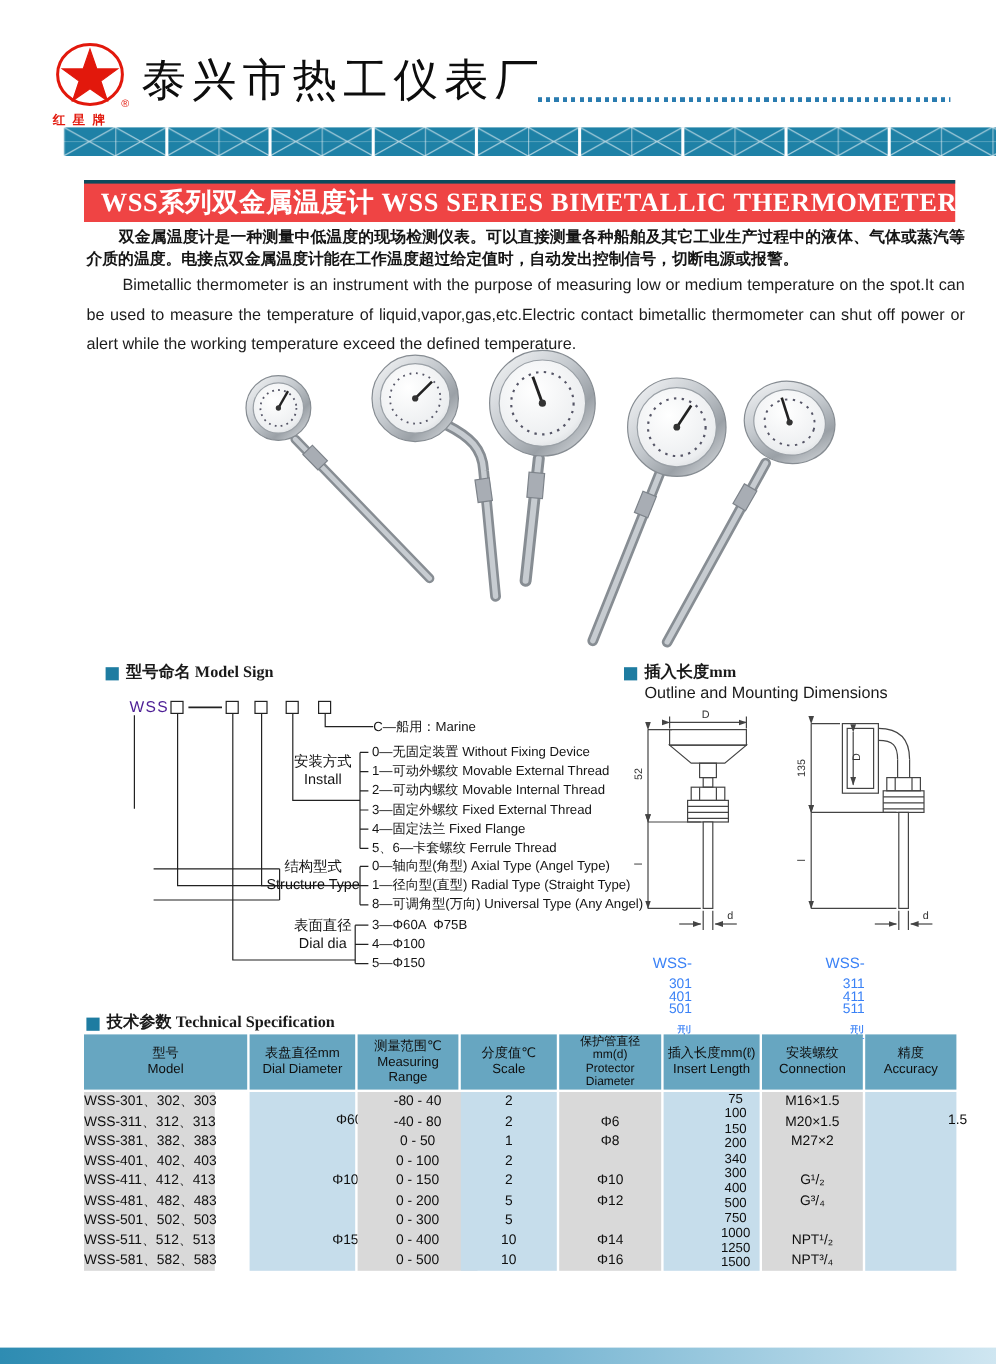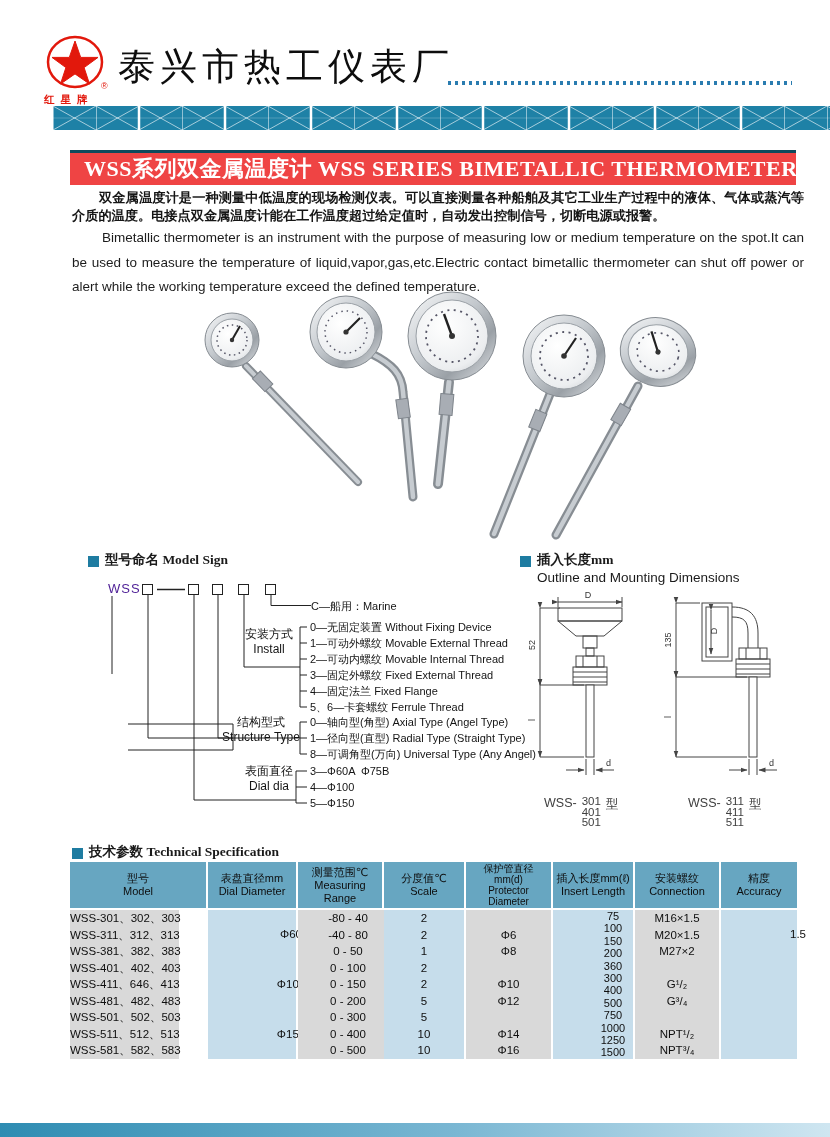--- a/index.html
+++ b/index.html
@@ -36,21 +36,21 @@
   .ms-box{position:absolute;top:36px;width:9px;height:9px;border:1.5px solid #222;background:#fff;}
   .ms-prefix{position:absolute;left:24px;top:33px;font-size:13px;letter-spacing:1px;color:#4c1d95;margin-left:24px;}
   .ms-opts{position:absolute;font-size:11px;color:#141414;}
   .ms-opts div{height:16px;line-height:16px;white-space:pre;}
   .ms-label{position:absolute;text-align:center;font-size:12px;line-height:15px;color:#141414;}
   .ms-typeblock{position:absolute;left:2px;top:130px;font-size:11px;color:#141414;}
   .ms-typeblock div{height:13px;line-height:13px;white-space:pre;}
   .ms-marine{position:absolute;left:251px;top:51px;font-size:11px;height:14px;line-height:14px;color:#141414;white-space:pre;}
 
   
-  .cap{position:absolute;display:flex;align-items:flex-start;gap:5px;font-size:12.5px;color:#404040;}
+  .cap{position:absolute;display:flex;align-items:flex-end;gap:5px;font-size:12.5px;color:#3b82f6;flex-direction:column;}
   .cap-col div{line-height:10.5px;font-size:11.5px;}
 
   
   .spec-table{position:absolute;left:70px;top:862px;width:727px;height:197px;}
   .col-head{position:absolute;top:0;height:46px;background:#67a6c1;display:flex;align-items:center;
             justify-content:center;text-align:center;white-space:pre-line;font-size:11px;line-height:13px;color:#0e0e0e;}
   .col-head.small{font-size:10px;line-height:11px;}
   .col-body{position:absolute;top:48px;height:149px;background:#d9d9d9;}
   .col-body.blue{background:#c6ddeb;}
   .cell-line{height:16.55px;line-height:16.55px;text-align:center;font-size:11.5px;color:#0e0e0e;white-space:pre;}
@@ -363,21 +363,21 @@
 Connection</div>
     <div class="col-head" style="left:651px;width:76px">精度
 Accuracy</div>
 
     <div class="col-body" style="left:0;width:109px">
 
     <div class="cell-line">WSS-301、302、303</div>
         <div class="cell-line">WSS-311、312、313</div>
         <div class="cell-line">WSS-381、382、383</div>
         <div class="cell-line">WSS-401、402、403</div>
-        <div class="cell-line">WSS-411、646、413</div>
+        <div class="cell-line">WSS-411、412、413</div>
         <div class="cell-line">WSS-481、482、483</div>
         <div class="cell-line">WSS-501、502、503</div>
         <div class="cell-line">WSS-511、512、513</div>
         <div class="cell-line">WSS-581、582、583</div>
       </div>
 
     <div class="col-body blue" style="left:138px;width:88px">
       <div class="float-val" style="top:16px">Φ60</div>
       <div class="float-val" style="top:66px">Φ100</div>
       <div class="float-val" style="top:116px">Φ150</div>
@@ -421,21 +421,21 @@
         <div class="cell-line">Φ14</div>
         <div class="cell-line">Φ16</div>
       </div>
 
     <div class="col-body blue" style="left:483px;width:80px">
 
     <div class="insert-line">75</div>
         <div class="insert-line">100</div>
         <div class="insert-line">150</div>
         <div class="insert-line">200</div>
-        <div class="insert-line">360</div>
+        <div class="insert-line">340</div>
         <div class="insert-line">300</div>
         <div class="insert-line">400</div>
         <div class="insert-line">500</div>
         <div class="insert-line">750</div>
         <div class="insert-line">1000</div>
         <div class="insert-line">1250</div>
         <div class="insert-line">1500</div>
       </div>
 
     <div class="col-body" style="left:565px;width:84px">

